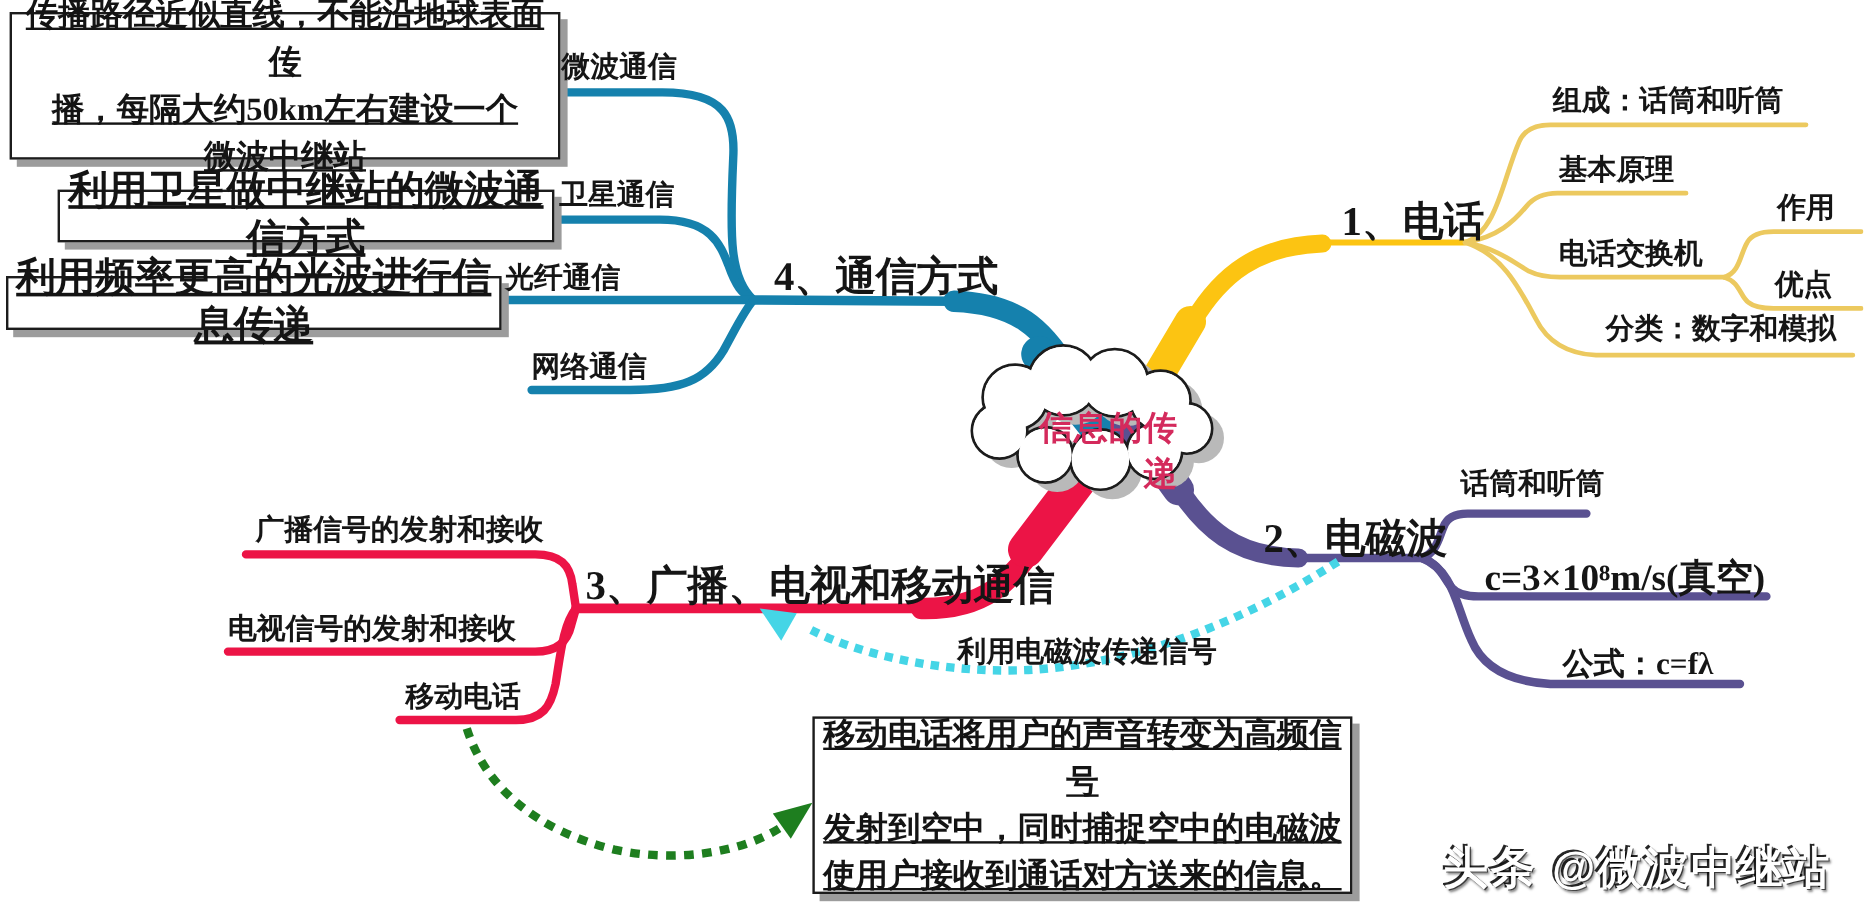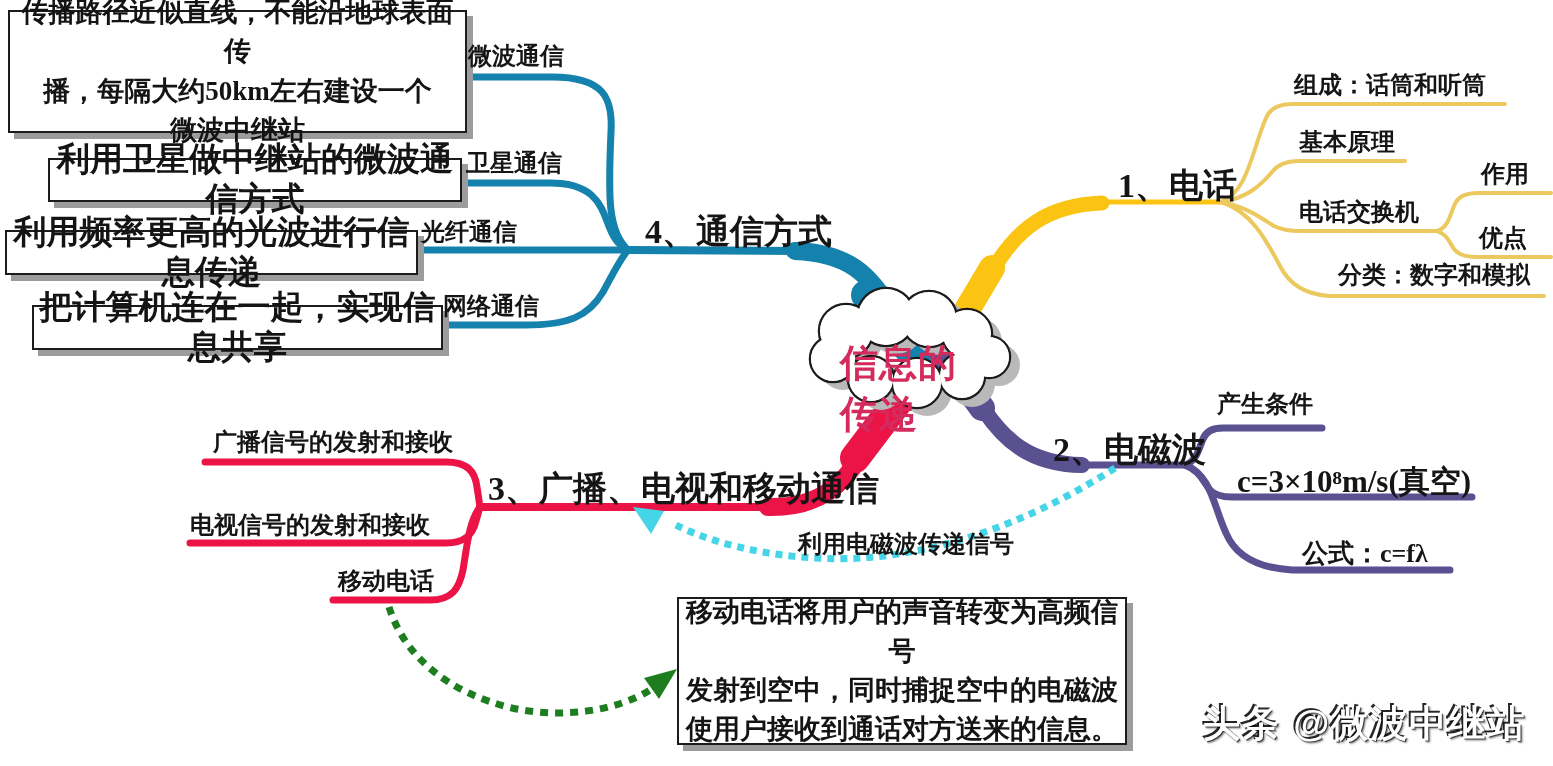--- a/index.html
+++ b/index.html
@@ -3,24 +3,24 @@
 <meta charset="utf-8">
 <style>
   html,body{margin:0;padding:0;background:#fff;}
   #stage{position:relative;width:1553px;height:766px;background:#ffffff;overflow:hidden;
          font-family:"Liberation Serif","DejaVu Serif",serif;font-weight:bold;color:#111;}
   #wires{position:absolute;left:0;top:0;}
   .lbl{position:absolute;white-space:nowrap;font-size:24px;line-height:1.05;color:#151515;}
   .mainlbl{font-size:34px;}
   .note{position:absolute;background:#fff;border:2px solid #1c1c1c;box-shadow:6px 6px 0 #9c9c9c;
         display:flex;align-items:center;justify-content:center;text-align:center;
-        white-space:pre-line;font-size:27px;line-height:1.45;color:#141414;}
+        white-space:pre-line;font-size:27px;line-height:1.45;color:#141414;text-decoration:underline;}
   .note.small{font-size:33px;line-height:1.2;}
-  .cloud-title{position:absolute;left:840px;top:338px;width:142px;text-align:left;
-        font-size:38px;letter-spacing:1px;}
+  .cloud-title{position:absolute;left:840px;top:338px;width:142px;text-align:right;
+        font-size:28px;letter-spacing:1px;}
   .watermark{position:absolute;left:1203px;top:699px;font-size:37px;color:#ffffff;
         font-family:"Liberation Sans","DejaVu Sans",sans-serif;letter-spacing:2px;
         text-shadow:-2px -2px 0 rgba(0,0,0,0.85), 2px 2px 2px rgba(0,0,0,0.45), 1px 1px 0 rgba(0,0,0,0.6);}
 </style>
 </head>
 <body>
 
 <div id="stage">
 
   <svg id="wires" width="1553" height="766" viewBox="0 0 1553 766">
@@ -114,42 +114,41 @@
     </g>
   </svg>
 
   <div class="cloud-title" style="color:#d42a5c">信息的传递</div>
 
   <div class="note" style="left:8px;top:10px;width:455px;height:119px;">传播路径近似直线，不能沿地球表面传
 播，每隔大约50km左右建设一个
 微波中继站</div>
   <div class="note small" style="left:48px;top:158px;width:410px;height:40px;">利用卫星做中继站的微波通信方式</div>
   <div class="note small" style="left:5px;top:230px;width:409px;height:41px;">利用频率更高的光波进行信息传递</div>
-  <div class="note small" style="left:32px;top:305px;width:407px;height:41px;">把计算机连在一起，实现信息共享</div>
 
   <div class="note" style="left:677px;top:597px;width:446px;height:144px;">移动电话将用户的声音转变为高频信号
 发射到空中，同时捕捉空中的电磁波
 使用户接收到通话对方送来的信息。</div>
 
   <div class="lbl mainlbl" style="left:645px;top:214px;">4、通信方式</div>
   <div class="lbl" style="left:468px;top:44px;">微波通信</div>
   <div class="lbl" style="left:466px;top:151px;">卫星通信</div>
   <div class="lbl" style="left:421px;top:220px;">光纤通信</div>
   <div class="lbl" style="left:443px;top:294px;">网络通信</div>
 
   <div class="lbl mainlbl" style="left:1118px;top:168px;">1、电话</div>
   <div class="lbl" style="left:1294px;top:73px;">组成：话筒和听筒</div>
   <div class="lbl" style="left:1299px;top:130px;">基本原理</div>
   <div class="lbl" style="left:1299px;top:200px;">电话交换机</div>
   <div class="lbl" style="left:1481px;top:162px;">作用</div>
   <div class="lbl" style="left:1479px;top:226px;">优点</div>
   <div class="lbl" style="left:1338px;top:263px;">分类：数字和模拟</div>
 
   <div class="lbl mainlbl" style="left:1053px;top:432px;">2、电磁波</div>
-  <div class="lbl" style="left:1217px;top:392px;">产生条件</div>
+  <div class="lbl" style="left:1217px;top:392px;">话筒和听筒</div>
   <div class="lbl" style="left:1237px;top:466px;font-size:31px;">c=3×10⁸m/s(真空)</div>
   <div class="lbl" style="left:1302px;top:540px;font-size:26px;">公式：c=fλ</div>
 
   <div class="lbl mainlbl" style="left:488px;top:471px;">3、广播、电视和移动通信</div>
   <div class="lbl" style="left:213px;top:430px;">广播信号的发射和接收</div>
   <div class="lbl" style="left:190px;top:513px;">电视信号的发射和接收</div>
   <div class="lbl" style="left:338px;top:569px;">移动电话</div>
 
   <div class="lbl" style="left:798px;top:532px;">利用电磁波传递信号</div>
 

